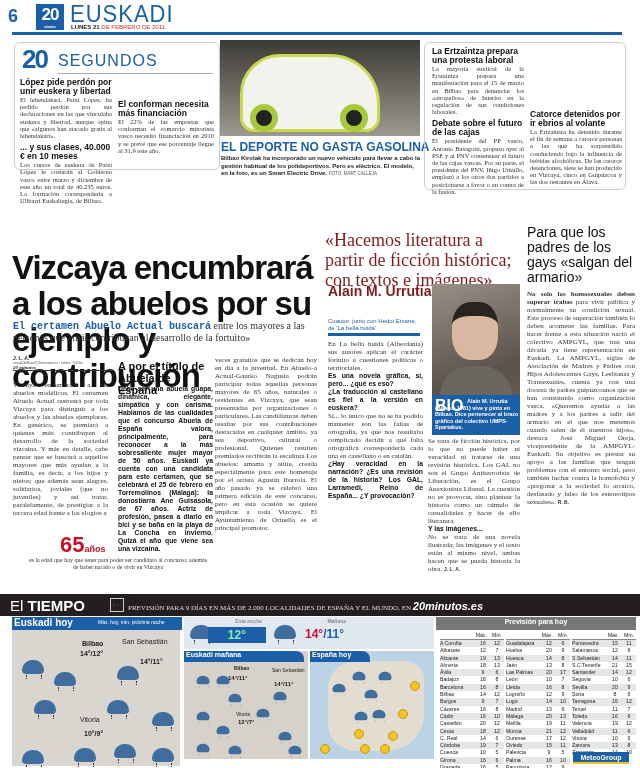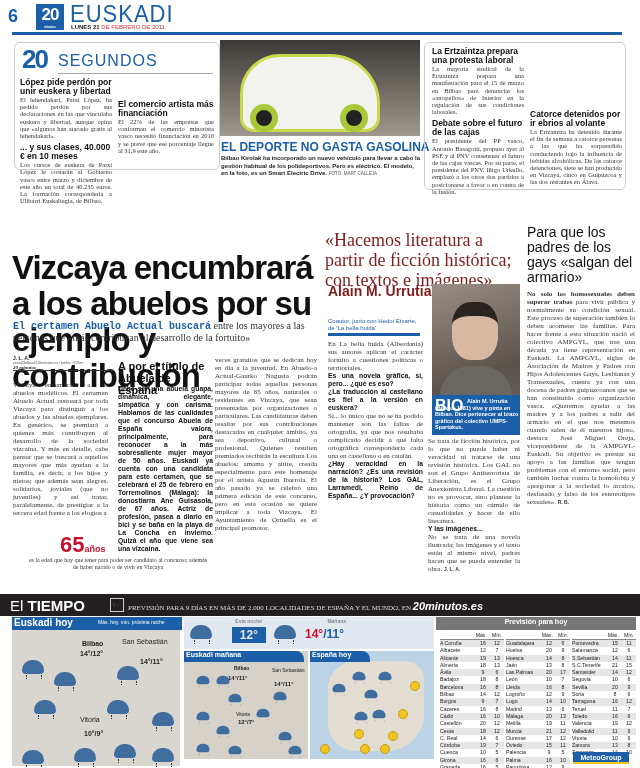--- a/index.html
+++ b/index.html
@@ -116,21 +116,21 @@
 <span class="abs" id="seglogo">20</span>
 <span class="abs" id="segtxt">SEGUNDOS</span>
 <div class="abs" id="segrule"></div>
 <div class="abs brief" style="left:20px;top:78px;width:92px">
   <h3>López pide perdón por unir euskera y libertad</h3>
   <p>El lehendakari, Patxi López, ha pedido perdón por sus declaraciones en las que vinculaba euskera y libertad, aunque opina que «algunos han atacado gratis al lehendakari».</p>
   <h3>... y sus clases, 40.000 € en 10 meses</h3>
   <p>Los cursos de euskera de Patxi López le costarán al Gobierno vasco entre marzo y diciembre de este año un total de 40.235 euros. La formación correspondería a Ulibarri Euskaltegia, de Bilbao.</p>
 </div>
 <div class="abs brief" style="left:118px;top:100px;width:96px">
-  <h3>El comercio artista más financiación</h3>
+  <h3>El conforman necesita más financiación</h3>
   <p>El 22% de las empresas que conforman el comercio minorista vasco necesitó financiación en 2010 y se prevé que ese porcentaje llegue al 31,9 este año.</p>
 </div>
 
 <div class="abs" id="photo">
   <div class="abs" id="car"></div>
   <div class="abs wheel" style="left:30px"></div>
   <div class="abs wheel" style="left:120px"></div>
 </div>
 <div class="abs" id="photo-cap-title">EL DEPORTE NO GASTA GASOLINA</div>
 <div class="abs" id="photo-cap"><span>Bilbao Kirolak ha incorporado un nuevo vehículo para llevar a cabo la gestión habitual de los polideportivos. Pero es eléctrico. El modelo, en la foto, es un Smart Electric Drive.</span> <span class="credit">FOTO: MART CALLEJA</span></div>
@@ -176,21 +176,21 @@
 <div class="abs body" id="iv-col1">
   <p>En La bella huida (Alberdania) sus autores aplican el carácter fortuito a cuestiones políticas o territoriales.</p>
   <p class="ivq">Es una novela gráfica, sí, pero... ¿qué es eso?</p>
   <p class="ivq">¿La traducción al castellano es fiel a la versión en euskera?</p>
   <p>Sí... lo único que no se ha podido mantener son las faltas de ortografía, ya que nos resultaba complicado decidir a qué falta ortográfica correspondería cada una en castellano o en catalán.</p>
   <p class="ivq">¿Hay veracidad en la narración? ¿Es una revisión de la historia? Los GAL, Larramedi, Reino de España... ¿Y provocación?</p>
 </div>
 <div class="abs body" id="iv-col2">
   <p>Se trata de ficción histórica, por lo que no puede haber ni veracidad ni tratarse de una revisión histórica. Los GAL no son el Grupo Antiterrorista de Liberación, es el Grupo Anexionista Liberal. La cuestión no es provocar, sino plantear la historia como un cúmulo de casualidades y hacer de ello literatura.</p>
   <p class="ivq">Y las imágenes...</p>
-  <p><span>No se trata de una novela ilustrada; las imágenes y el texto están al mismo nivel, padres hacen que se pueda entender la obra.</span> <b class="sans" style="font-size:5px">J. L. A.</b></p>
+  <p><span>No se trata de una novela ilustrada; las imágenes y el texto están al mismo nivel, ambas hacen que se pueda historia la obra.</span> <b class="sans" style="font-size:5px">J. L. A.</b></p>
 </div>
 
 <h2 class="abs" id="r-title">Para que los padres de los gays «salgan del armario»</h2>
 <p class="abs body" id="r-body"><b>No solo los homosexuales deben superar trabas</b><span> para vivir pública y normalmente su condición sexual. Este proceso de superación también lo deben acometer las familias. Para hacer frente a esta situación nació el colectivo AMPGYL, que tras una década ya tiene representación en Euskadi. La AMPGYL, siglas de Asociación de Madres y Padres con Hijos Adolescentes Gays, Lesbianas y Transexuales, cuenta ya con una docena de padres guipuzcoanos que se han constituido como organización vasca. «Queremos ayudar a las madres y a los padres a salir del armario en el que nos metemos cuando salen de él nuestros hijos», destaca José Miguel Oreja, vicepresidente de la AMPGYL-Euskadi. Su objetivo es prestar su apoyo a las familias que tengan problemas con el entorno social, pero también luchar contra la homofobia y «pregonar a la sociedad lo arcaico, desfasado y falso de los estereotipos sexuales».</span> <b class="sans" style="font-size:5px">R. B.</b></p>
 
 <div class="abs" id="wx-bar"></div>
 <div class="abs" id="wx-title"><span>El </span><b>TIEMPO</b></div>
 <div class="abs" id="wx-promo-icon">☞</div>
 <div class="abs" id="wx-promo"><span>PREVISIÓN PARA 9 DÍAS EN MÁS DE 2.000 LOCALIDADES DE ESPAÑA Y EL MUNDO, EN </span><b>20minutos.es</b></div>
 
@@ -213,21 +213,21 @@
   <span class="city" style="left:72px;top:100px">10°/9°</span>
 </div>
 <div class="abs" id="eh-bar"></div>
 <span class="abs" id="eh-title">Euskadi hoy</span>
 <span class="abs" id="eh-sub">Máx. hoy, mín. próxima noche</span>
 
 <div class="abs" id="fc">
   <div class="fcbox" style="left:0">
     <div class="cloud"></div>
     <span class="lbl">Esta noche</span>
-    <span class="t" style="background:#1a5fa8;color:#e5e5e5;padding:1px 8px;right:0">12°</span>
+    <span class="t" style="background:#1a5fa8;color:#86efac;padding:1px 20px;right:0">12°</span>
   </div>
   <div class="fcbox" style="left:84px">
     <div class="cloud"></div>
     <span class="lbl">Mañana</span>
     <span class="t"><span style="color:#c8102e">14°</span><span style="color:#1a5fa8">/11°</span></span>
   </div>
 </div>
 
 <div class="abs" id="em-map">
   <div class="cloud" style="left:8px;top:22px;transform:scale(.6)"></div>

